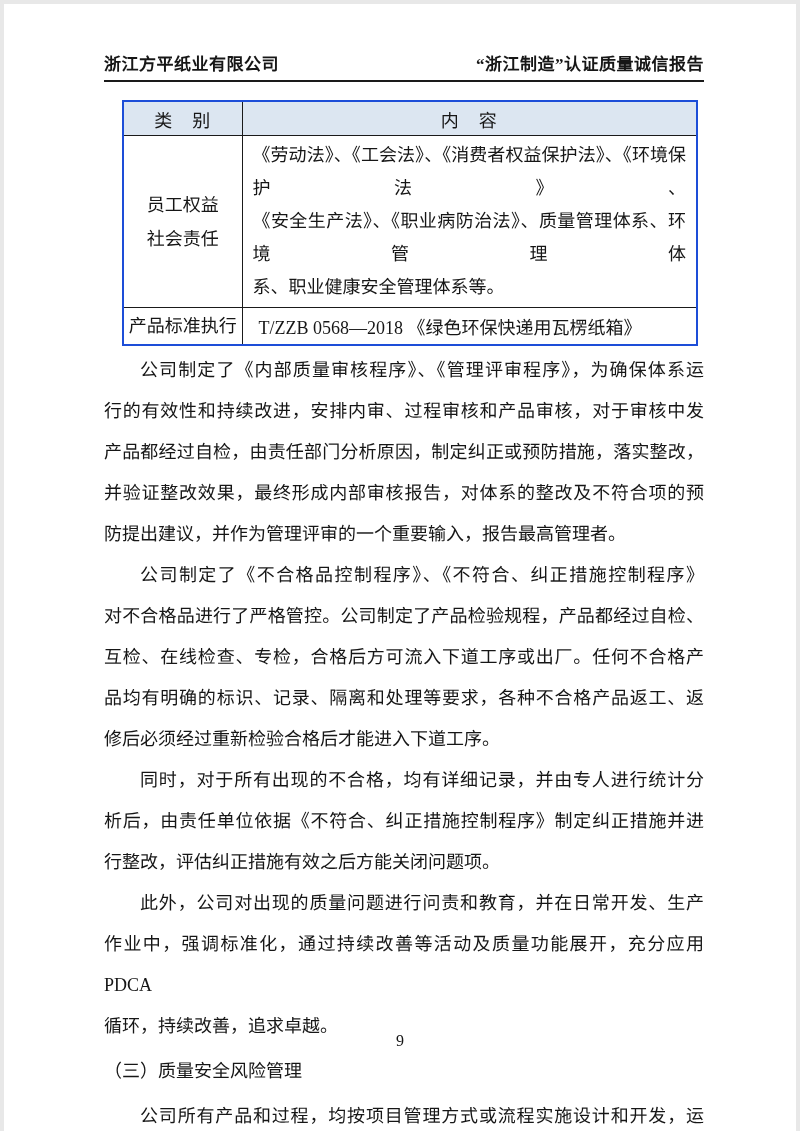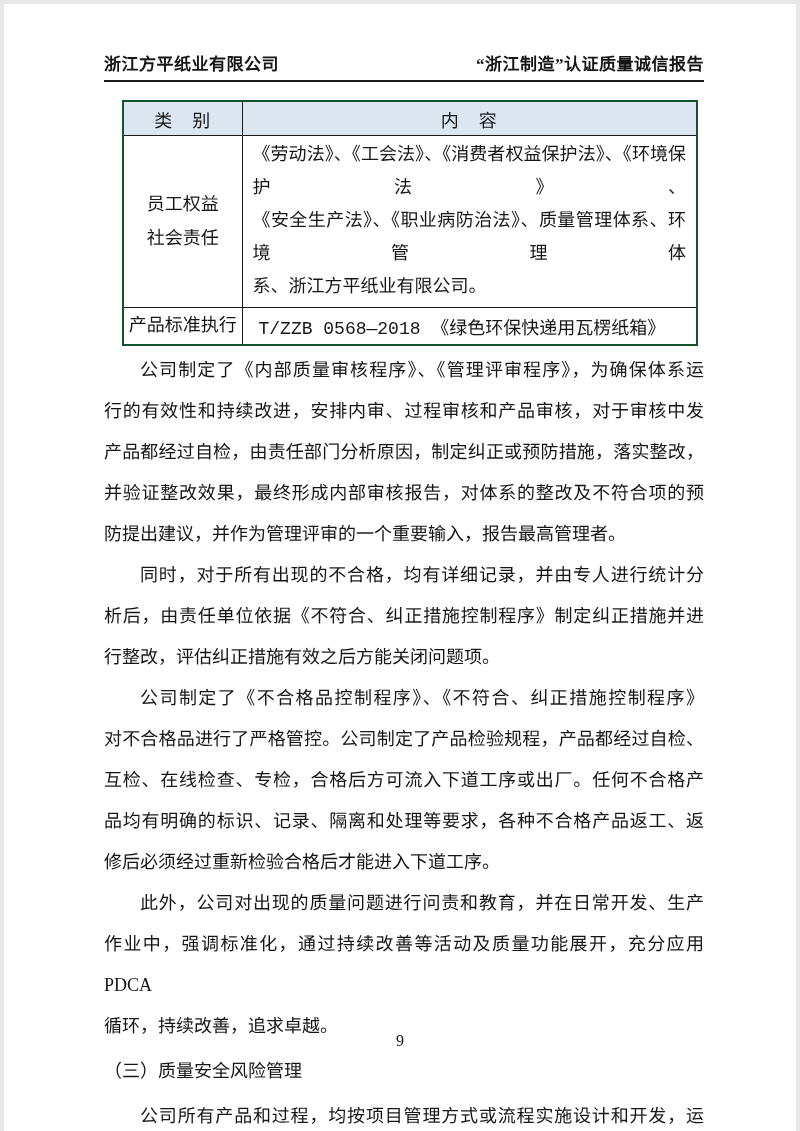--- a/index.html
+++ b/index.html
@@ -12,21 +12,21 @@
   
   .doc-header {
     display:flex; justify-content:space-between; align-items:flex-end;
     border-bottom:2px solid #1a1a1a; padding-bottom:5px;
     font-weight:bold; font-size:17px; letter-spacing:0.5px;
   }
   
   table.info-table {
     border-collapse:collapse; table-layout:fixed;
     width:576px; margin:18px 0 0 18px;
-    border:2px solid #14532d; font-size:18px;font-family:Liberation Mono, monospace;
+    border:2px solid #1d4ed8; font-size:18px;
   }
   table.info-table td { border:1px solid #1a1a1a; vertical-align:middle; }
   .th-cell {
     background:#dce6f1; text-align:center; height:31px;
     font-size:18px; letter-spacing:1px;
   }
   .cat-col { width:119px; }
   .cat-cell { text-align:center; line-height:34px; }
   .content-cell { padding:3px 10px; }
   .content-cell .tl { line-height:33px; text-align:justify; text-align-last:justify; }
@@ -67,52 +67,52 @@
       <td class="th-cell">内　容</td>
     </tr>
     <tr>
       <td class="cat-cell">
         <div>员工权益</div>
         <div>社会责任</div>
       </td>
       <td class="content-cell">
         <div class="tl">《劳动法》、《工会法》、《消费者权益保护法》、《环境保护法》、</div>
         <div class="tl">《安全生产法》、《职业病防治法》、质量管理体系、环境管理体</div>
-        <div class="tl-last">系、浙江方平纸业有限公司。</div>
+        <div class="tl-last">系、职业健康安全管理体系等。</div>
       </td>
     </tr>
     <tr class="row-slim">
       <td class="cat-cell">产品标准执行</td>
       <td class="content-cell">T/ZZB 0568—2018 《绿色环保快递用瓦楞纸箱》</td>
     </tr>
   </tbody>
     </table>
 
   <div class="body-text">
 
     <div>
       <div class="jl ind">公司制定了《内部质量审核程序》、《管理评审程序》，为确保体系运</div>
       <div class="jl">行的有效性和持续改进，安排内审、过程审核和产品审核，对于审核中发</div>
       <div class="jl">产品都经过自检，由责任部门分析原因，制定纠正或预防措施，落实整改，</div>
       <div class="jl">并验证整改效果，最终形成内部审核报告，对体系的整改及不符合项的预</div>
       <div class="pl">防提出建议，并作为管理评审的一个重要输入，报告最高管理者。</div>
     </div>
 
     <div>
-      <div class="jl ind">同时，对于所有出现的不合格，均有详细记录，并由专人进行统计分</div>
-      <div class="jl">析后，由责任单位依据《不符合、纠正措施控制程序》制定纠正措施并进</div>
-      <div class="pl">行整改，评估纠正措施有效之后方能关闭问题项。</div>
-    </div>
-
-    <div>
       <div class="jl ind">公司制定了《不合格品控制程序》、《不符合、纠正措施控制程序》</div>
       <div class="jl">对不合格品进行了严格管控。公司制定了产品检验规程，产品都经过自检、</div>
       <div class="jl">互检、在线检查、专检，合格后方可流入下道工序或出厂。任何不合格产</div>
       <div class="jl">品均有明确的标识、记录、隔离和处理等要求，各种不合格产品返工、返</div>
       <div class="pl">修后必须经过重新检验合格后才能进入下道工序。</div>
+    </div>
+
+    <div>
+      <div class="jl ind">同时，对于所有出现的不合格，均有详细记录，并由专人进行统计分</div>
+      <div class="jl">析后，由责任单位依据《不符合、纠正措施控制程序》制定纠正措施并进</div>
+      <div class="pl">行整改，评估纠正措施有效之后方能关闭问题项。</div>
     </div>
 
     <div>
       <div class="jl ind">此外，公司对出现的质量问题进行问责和教育，并在日常开发、生产</div>
       <div class="jl">作业中，强调标准化，通过持续改善等活动及质量功能展开，充分应用 PDCA</div>
       <div class="pl">循环，持续改善，追求卓越。</div>
     </div>
 
     <div class="pl sec-heading">（三）质量安全风险管理</div>
 

